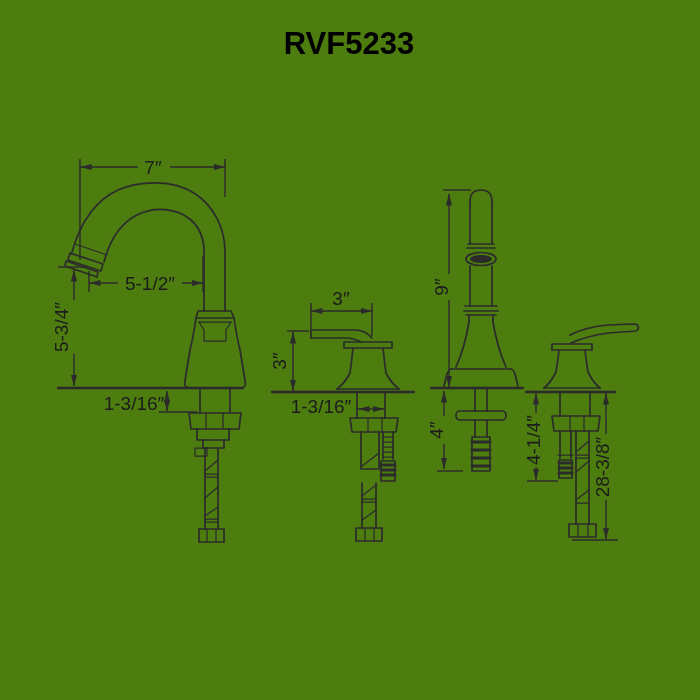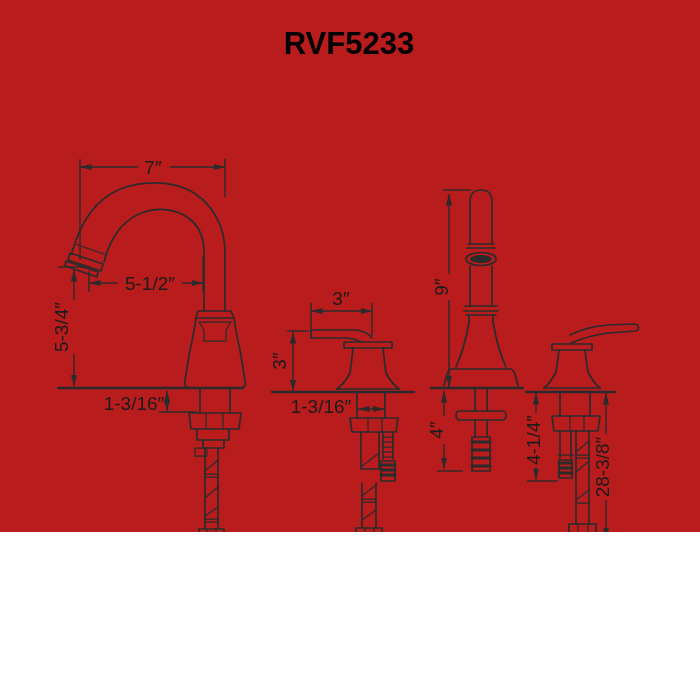--- a/index.html
+++ b/index.html
@@ -1,16 +1,16 @@
 <!DOCTYPE html>
 <html><head>
 <meta charset="utf-8">
 <style>
   html,body{margin:0;padding:0;background:#ffffff;}
-  .stage{position:relative;width:700px;height:532px;background:#b91c1c;overflow:hidden;
+  .stage{position:relative;width:700px;height:700px;background:#4d7c0f;overflow:hidden;
          font-family:"Liberation Sans","DejaVu Sans",sans-serif;}
   svg{display:block;}
   .ln{fill:none;stroke:#2b2b2b;stroke-width:1.7;stroke-linecap:round;stroke-linejoin:round;}
   .thin{stroke-width:1.25;}
   .thick{stroke-width:2.3;}
   .band{stroke-width:3;}
   .fillc{fill:#2b2b2b;stroke:none;}
   .dim{fill:none;stroke:#2b2b2b;stroke-width:1.4;}
   text{font-family:"Liberation Sans","DejaVu Sans",sans-serif;font-size:19px;fill:#1c1c1c;}
   .title{font-size:31px;font-weight:bold;fill:#000;}

